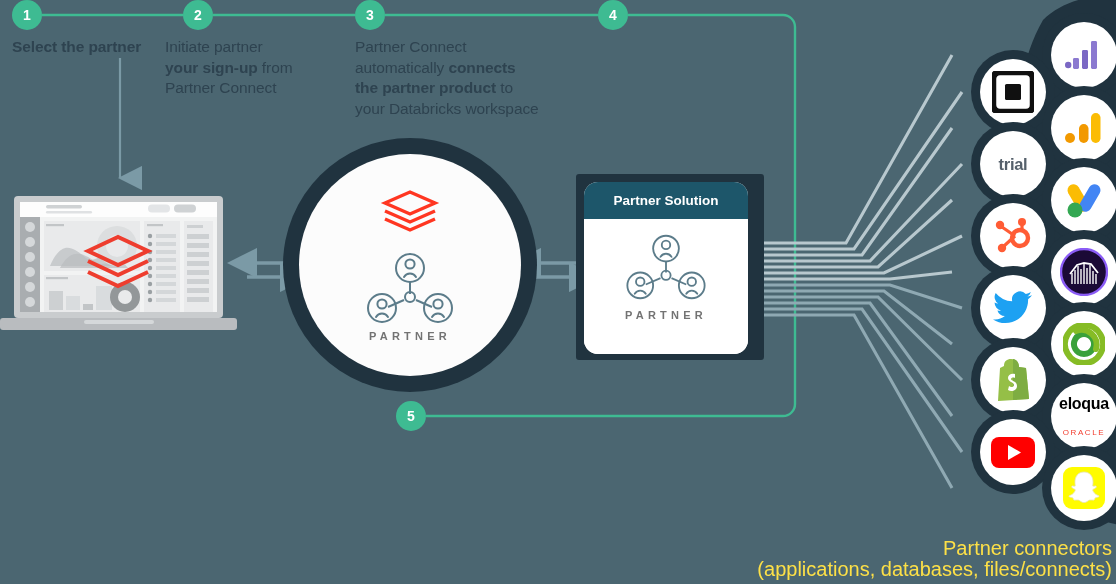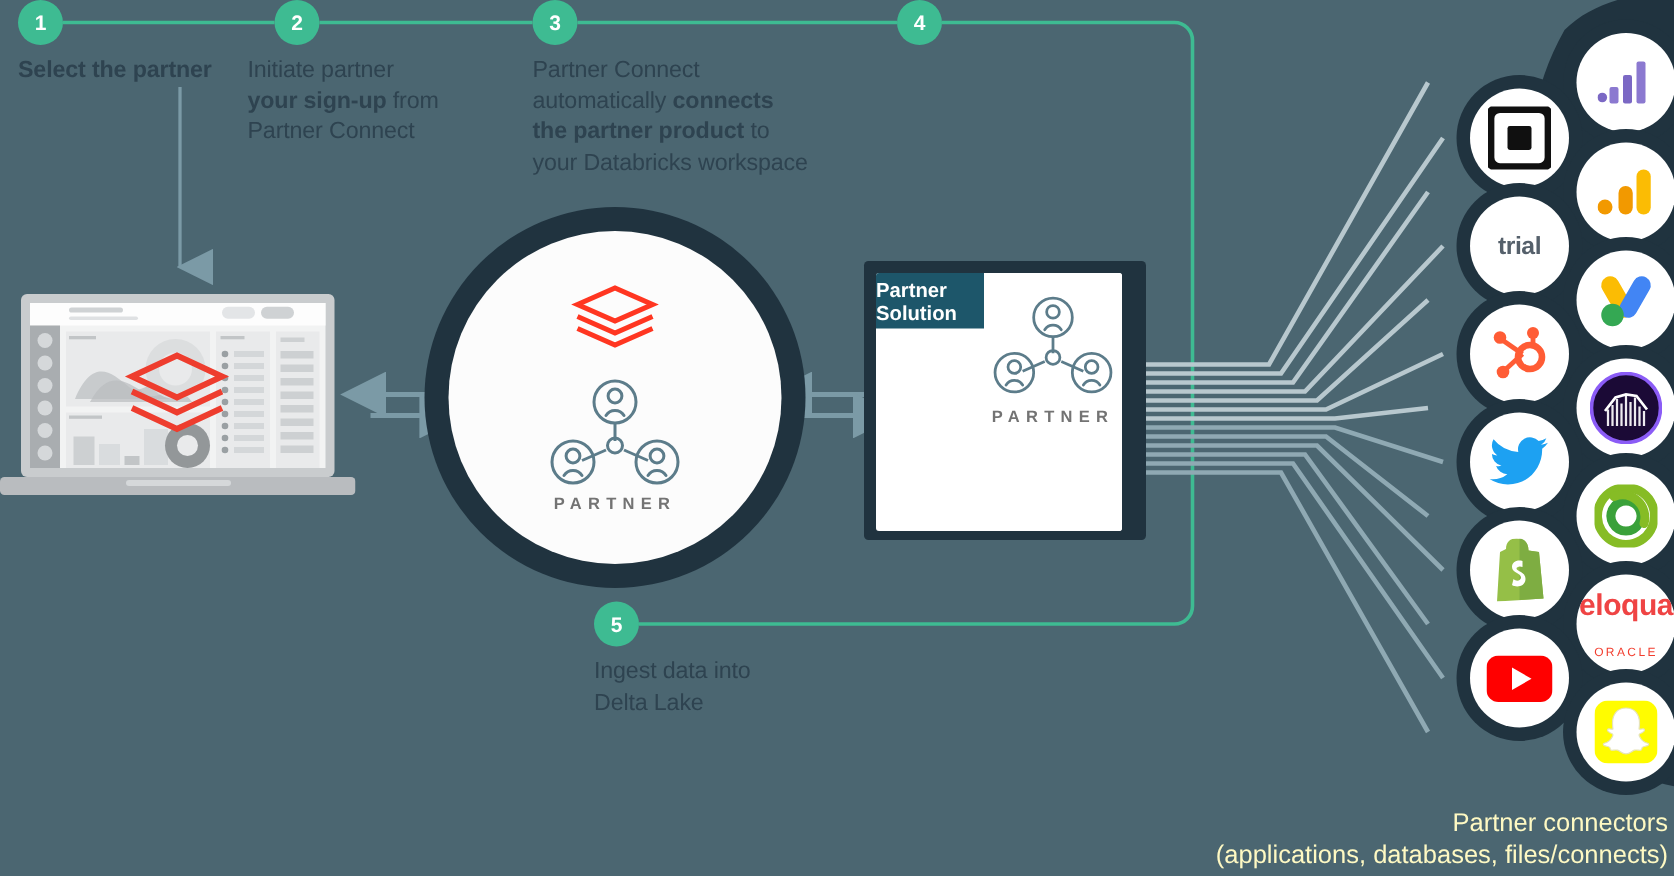--- a/index.html
+++ b/index.html
@@ -44,22 +44,22 @@
     font-size:11px; letter-spacing:4.2px; color:#737373; font-weight:600;
   }
 
   
   .psol-shadow {
     position:absolute; left:576px; top:174px; width:188px; height:186px;
     background:#20333f; border-radius:3px;
   }
   .psol {
     position:absolute; left:584px; top:182px; width:164px; height:172px;
-    background:#fff; border-radius:2px; overflow:hidden;
-    display:flex; flex-direction:row;
+    background:#fff; border-radius:14px; overflow:hidden;
+    display:flex; flex-direction:column;
   }
   .psol-head {
     height:37px; background:#1d566a; color:#fff;
     display:flex; align-items:center; justify-content:center;
     font-size:13.5px; font-weight:bold;
   }
   .psol-body {
     flex:1; display:flex; flex-direction:column; align-items:center;
     justify-content:flex-start; padding-top:14px; background:#fff;
   }
@@ -71,21 +71,21 @@
     display:flex; align-items:center; justify-content:center;
     z-index:4; box-shadow:0 0 0 9px #20333f;
     overflow:hidden;
   }
   .conn svg, .conn .glyph { display:block; }
   .glyph { font-weight:bold; }
 
   
   .caption {
     position:absolute; right:4px; bottom:4px; text-align:right;
-    font-size:17px; line-height:21px; color:#fef9c3; font-weight:500;
+    font-size:20px; line-height:21px; color:#fde047; font-weight:500;
     z-index:6;
   }
 </style>
 </head>
 <body>
 
 <div class="stage">
 
   <svg class="layer" aria-hidden="true">
     <defs>
@@ -369,21 +369,21 @@
     <svg width="36" height="42" viewBox="0 0 36 42">
       <path d="M9 7 C9 2 12 0 16 0 C21 0 24 3 24 8 L31 9 L34 40 L3 42 L5 9 Z" fill="#95bf47"></path>
       <path d="M18 0 C21 0 24 3 24 8 L31 9 L34 40 L18 41 Z" fill="#7ead42"></path>
       <path d="M20 15 c-4 -1 -7 1 -7 4 c0 4 6 4 6 7 c0 2 -3 3 -5 1 l-1 4 c3 2 9 1 9 -4
                c0 -5 -6 -5 -6 -7 c0 -1 2 -2 4 -1 Z" fill="#fff"></path>
     </svg>
   </div>
 
   <div class="conn" style="left:1051px;top:383px;width:66px;height:66px;">
     <div style="text-align:center;line-height:1;">
-      <div class="glyph" style="font-size:20px;color:#ef4444;font-weight:600;letter-spacing:-0.3px;">eloqua</div>
+      <div class="glyph" style="font-size:16px;color:#000000;font-weight:600;letter-spacing:-0.3px;">eloqua</div>
       <div class="glyph" style="font-size:8px;color:#f23d2e;letter-spacing:1.6px;margin-top:17px;font-weight:500;">ORACLE</div>
     </div>
   </div>
 
   <div class="conn" style="left:980px;top:419px;width:66px;height:66px;">
     <svg width="44" height="31" viewBox="0 0 44 31">
       <rect x="0" y="0" width="44" height="31" rx="8" fill="#ff0000"></rect>
       <path d="M17 8 L30 15.5 L17 23 Z" fill="#fff"></path>
     </svg>
   </div>
@@ -404,20 +404,19 @@
 
   <div class="step-num" style="left:12px;top:0px;">1</div>
   <div class="step-num" style="left:183px;top:0px;">2</div>
   <div class="step-num" style="left:355px;top:0px;">3</div>
   <div class="step-num" style="left:598px;top:0px;">4</div>
   <div class="step-num" style="left:396px;top:401px;">5</div>
 
   <div class="step-text" style="left:12px;top:37px;width:176px;"><b>Select the partner</b></div>
   <div class="step-text" style="left:165px;top:37px;width:165px;">Initiate partner<br><b>your sign-up</b> from<br>Partner Connect</div>
   <div class="step-text" style="left:355px;top:37px;width:235px;">Partner Connect<br>automatically <b>connects</b><br><b>the partner product</b> to<br>your Databricks workspace</div>
-  <div class="step-text" style="left:396px;top:438px;width:200px;">Ingest data into<br>Delta Lake</div>
 
   <div class="caption">
     <div>Partner connectors</div>
     <div>(applications, databases, files/connects)</div>
   </div>
 
 </div>
 
 </body></html>

